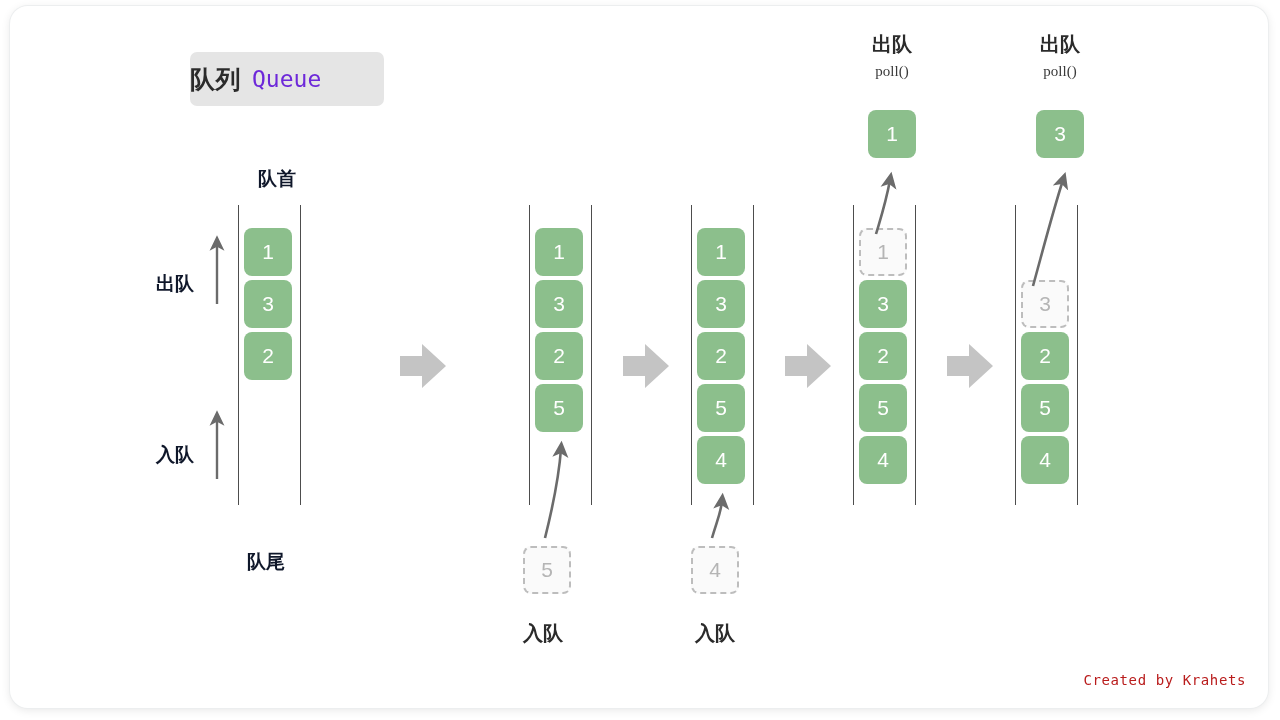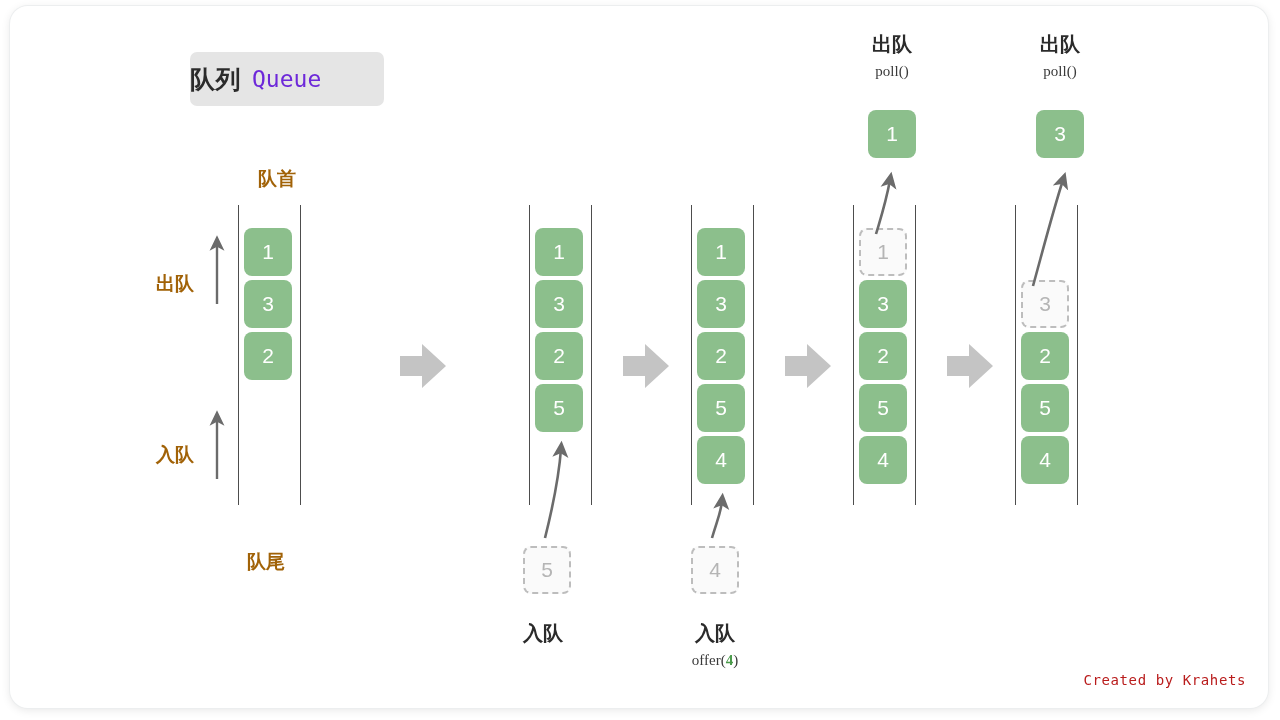--- a/index.html
+++ b/index.html
@@ -47,21 +47,21 @@
     font-family: "DejaVu Sans Mono", monospace;
     font-size: 23px;
     color: #6d28d9;
   }
 
   
   .cnlabel {
     font-family: Liberation Sans, sans-serif;
     font-weight: bold;
     font-size: 19px;
-    color: #a16207;
+    color: #0f172a;
     white-space: nowrap;
   }
 
   .oplabel {
     text-align: center;
     line-height: 1.55;
     white-space: nowrap;
   }
   .oplabel .cn {
     display: block;
@@ -156,21 +156,20 @@
     <div class="abs rail" style="left:681px; top:199px; height:300px;"></div>
     <div class="abs rail" style="left:743px; top:199px; height:300px;"></div>
     <div class="abs cell filled" style="left:687px; top:222px;">1</div>
     <div class="abs cell filled" style="left:687px; top:274px;">3</div>
     <div class="abs cell filled" style="left:687px; top:326px;">2</div>
     <div class="abs cell filled" style="left:687px; top:378px;">5</div>
     <div class="abs cell filled" style="left:687px; top:430px;">4</div>
     <div class="abs cell ghost" style="left:681px; top:540px;">4</div>
     <div class="abs oplabel" style="left:625px; top:612px; width:160px;">
       <span class="cn">入队</span>
-      <span class="code"><span>offer(</span><span class="num">4</span><span>)</span></span>
     </div>
   </div>
 
   <div class="abs">
     <div class="abs rail" style="left:843px; top:199px; height:300px;"></div>
     <div class="abs rail" style="left:905px; top:199px; height:300px;"></div>
     <div class="abs cell ghost" style="left:849px; top:222px;">1</div>
     <div class="abs cell filled" style="left:849px; top:274px;">3</div>
     <div class="abs cell filled" style="left:849px; top:326px;">2</div>
     <div class="abs cell filled" style="left:849px; top:378px;">5</div>

